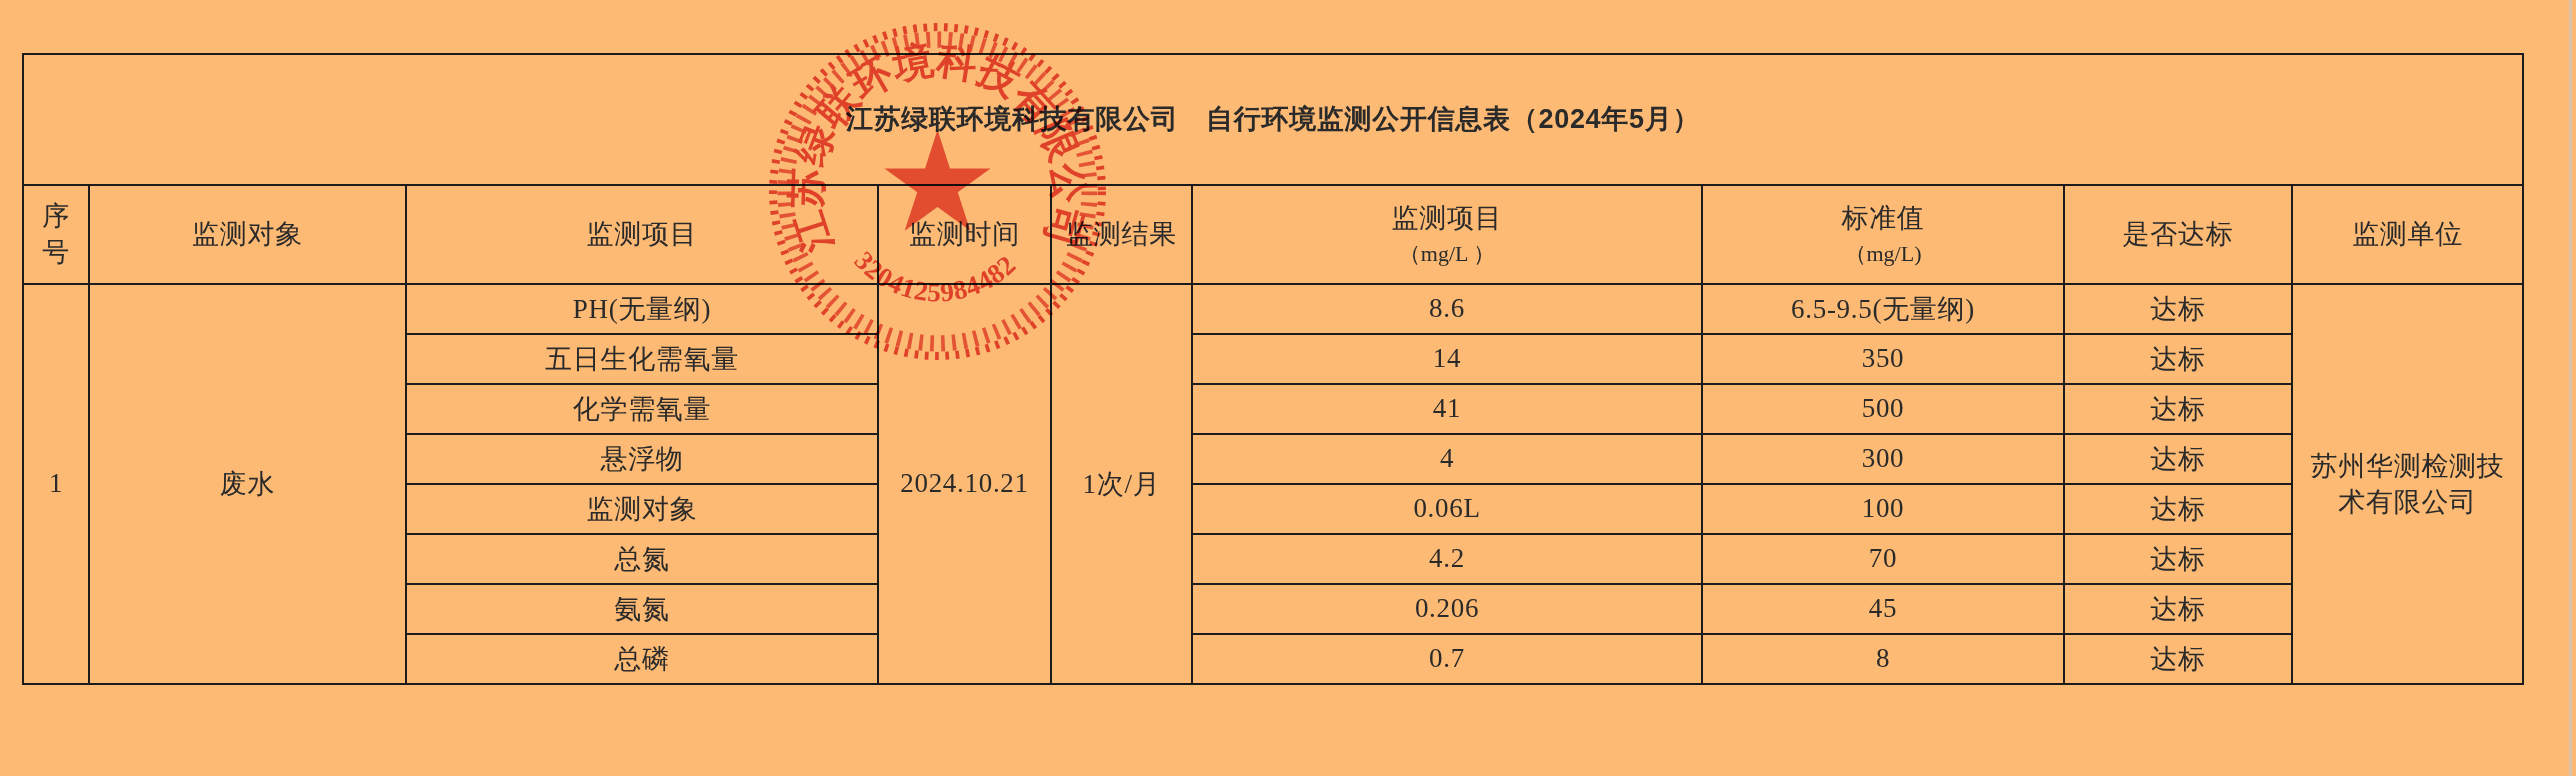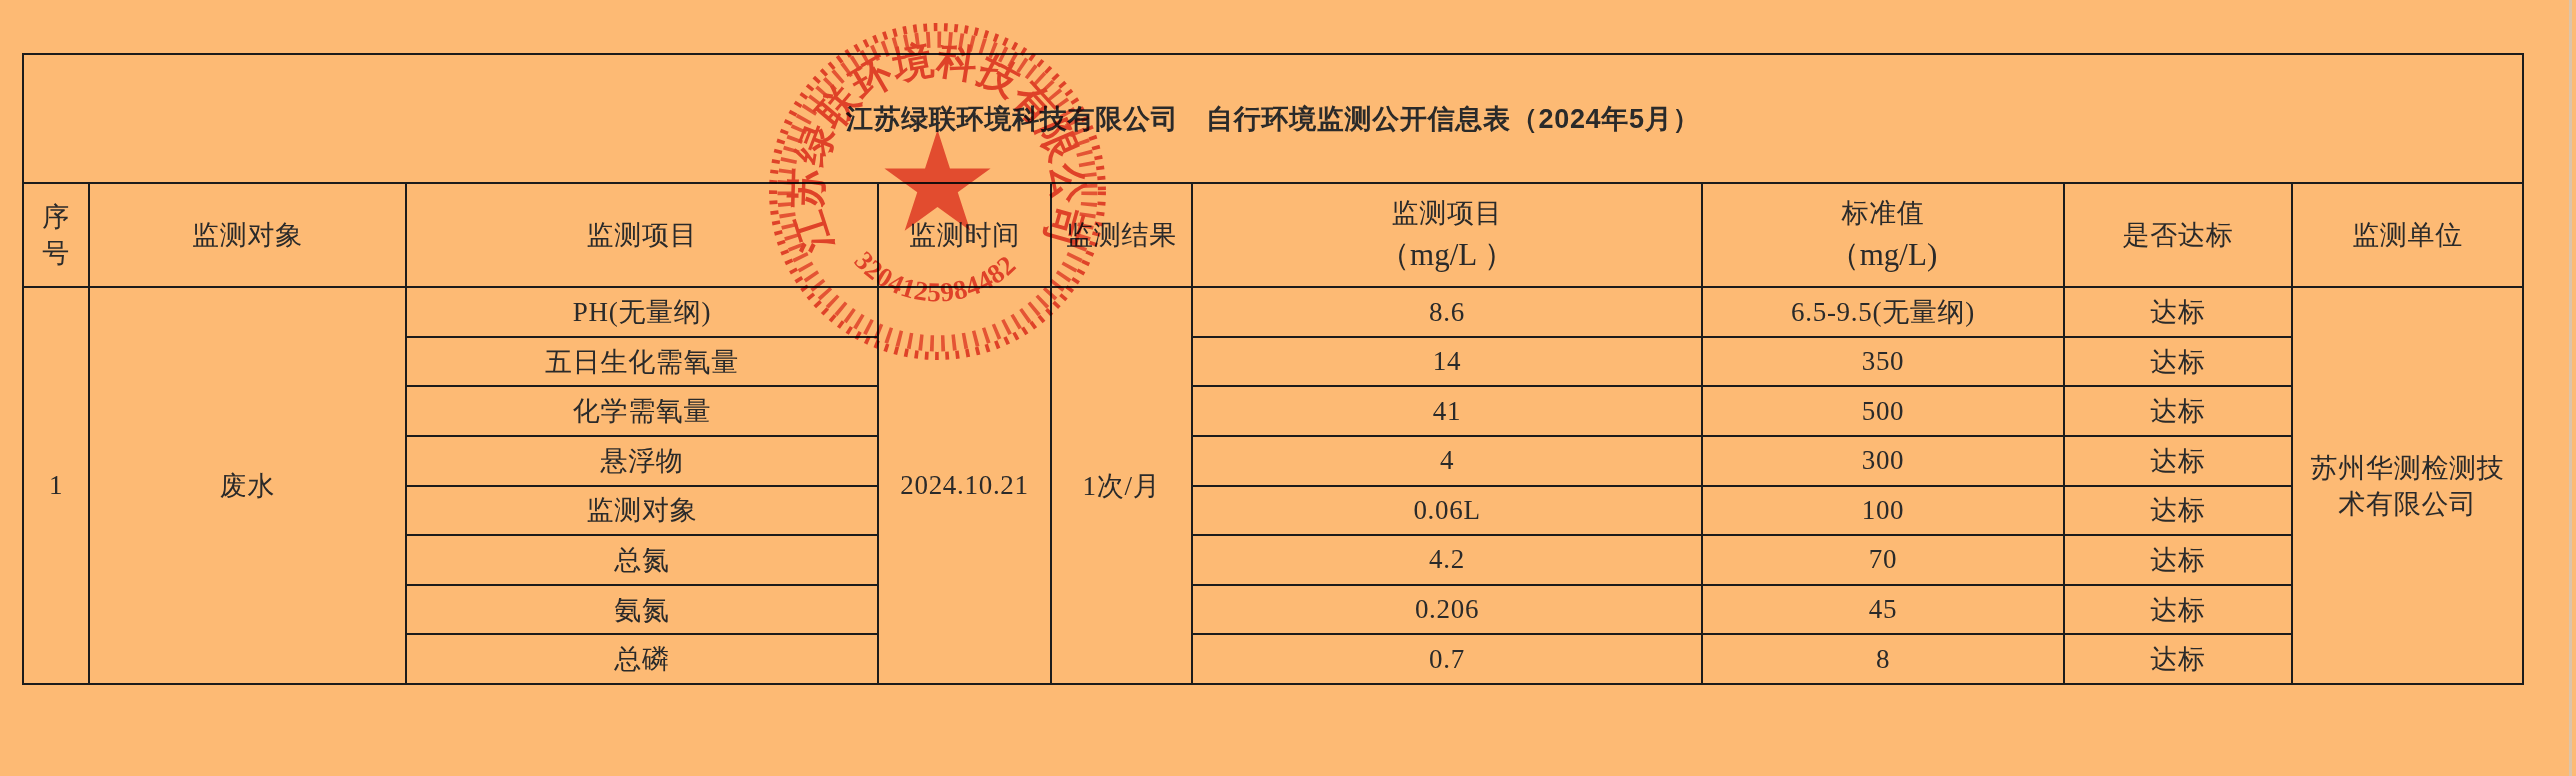--- a/index.html
+++ b/index.html
@@ -33,21 +33,21 @@
     height: 107px;
     font-family: "Liberation Sans", "DejaVu Sans", sans-serif;
     font-weight: 700;
     font-size: 43px;
     color: #151515;
     letter-spacing: 2.2px;
     border-bottom-width: 2.9px;
   }
   tr.header-row td { height: 81px; font-size: 27px; }
   tr.data-row td { height: 41px; }
-  .hdr-sub { display: block; font-size: 31px; margin-top: 3px; letter-spacing: 0; }
+  .hdr-sub { display: block; font-size: 22px; margin-top: 3px; letter-spacing: 0; }
   td.agency-cell { font-size: 26.4px; padding: 0 7.3px; letter-spacing: 0; }
 
   
   #seal {
     position: absolute;
     left: 754px; top: 8px;
     width: 367px; height: 367px;
     mix-blend-mode: multiply;
     opacity: 0.88;
     pointer-events: none;

